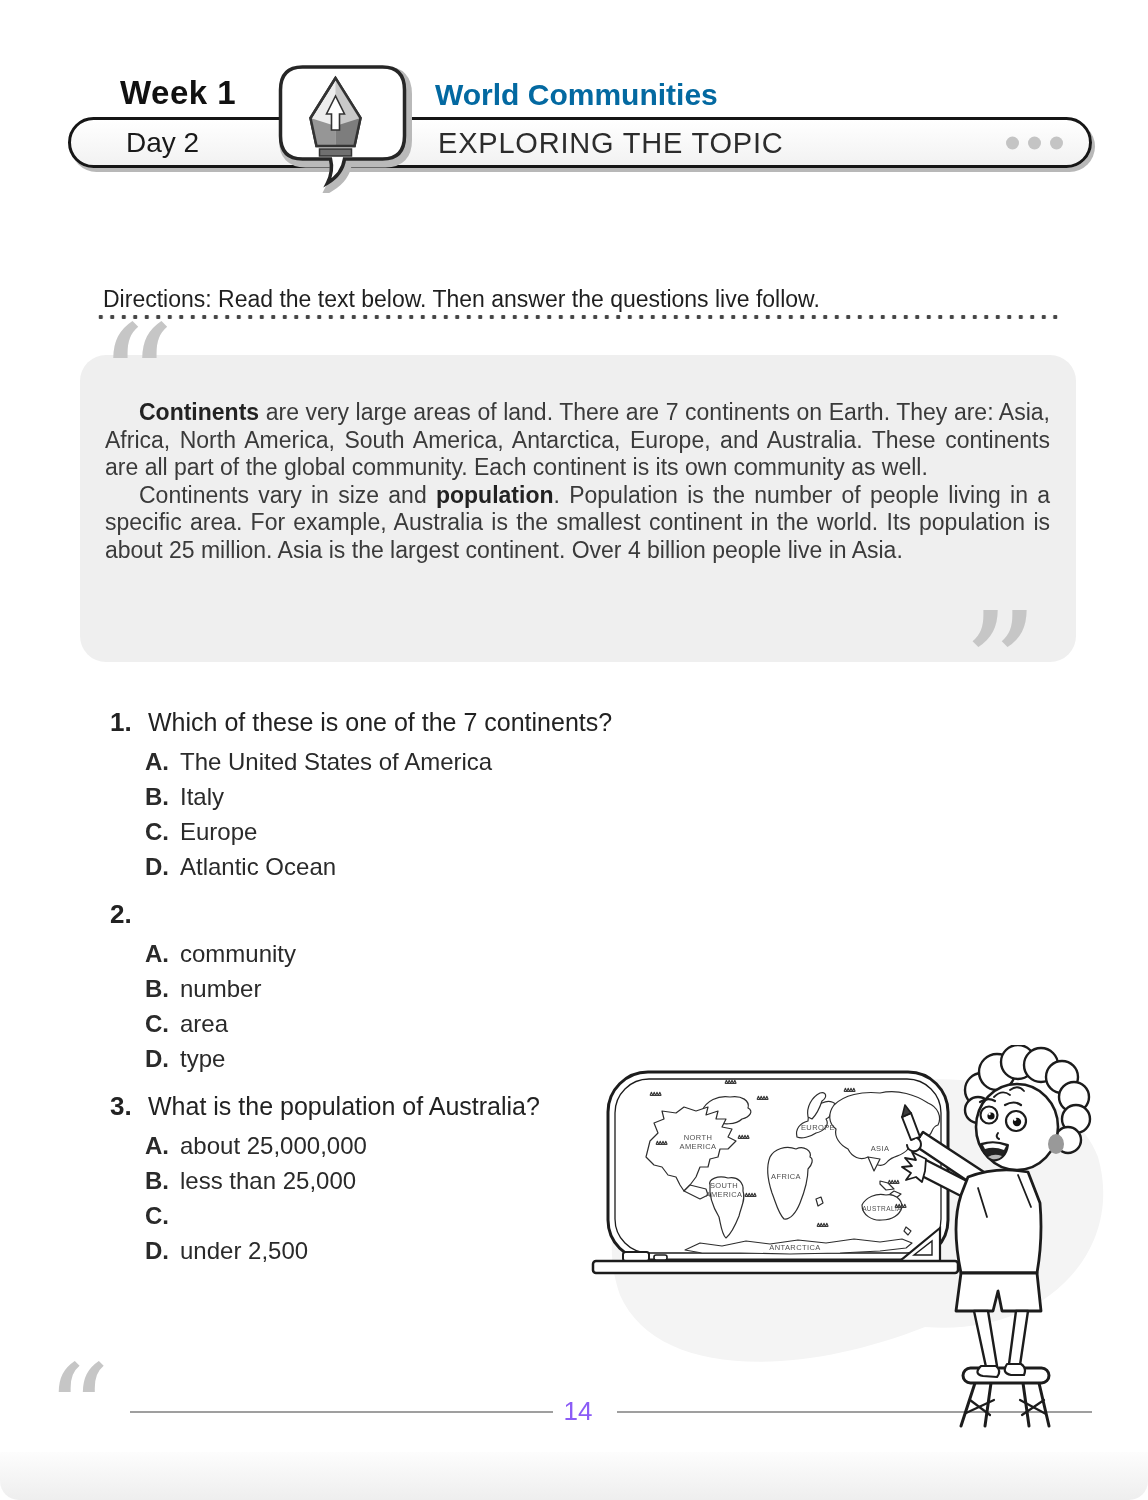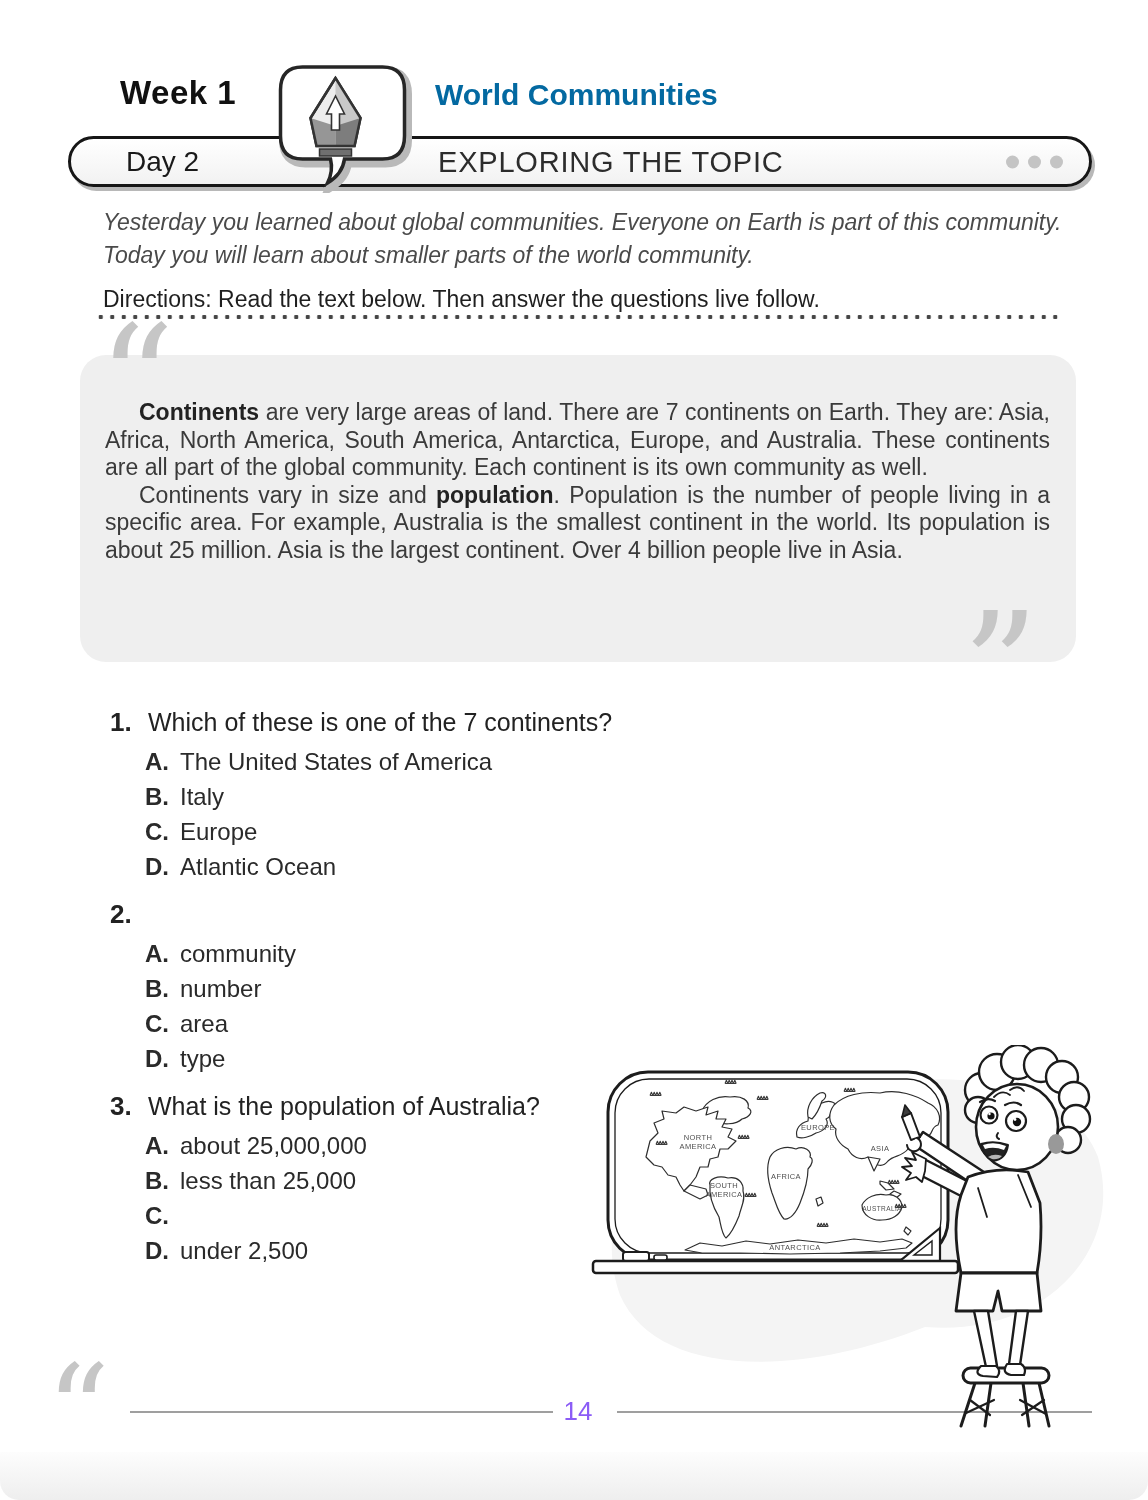--- a/index.html
+++ b/index.html
@@ -2,21 +2,21 @@
 <html><head>
 <meta charset="utf-8">
 <style>
   html,body{margin:0;padding:0;background:#fff;}
   .page{position:relative;width:1148px;height:1500px;background:#ffffff;overflow:hidden;
         font-family:"Liberation Sans","DejaVu Sans",sans-serif;color:#1d1d1d;border-radius:19px;}
 
   
   .week{position:absolute;left:120px;top:74px;font-size:33px;font-weight:800;letter-spacing:.5px;color:#111;}
   .pill{position:absolute;left:68px;top:117px;width:1018px;height:45px;border:3px solid #161616;
-        border-radius:26px;background:linear-gradient(#ffffff,#f2f2f2);box-shadow:3px 4px 0 #b8b8b8;margin-top:19px;}
+        border-radius:26px;background:linear-gradient(#ffffff,#f2f2f2);box-shadow:3px 4px 0 #b8b8b8;}
   .day{position:absolute;left:55px;top:50%;transform:translateY(-50%);font-size:28px;color:#1a1a1a;}
   .subtitle{position:absolute;left:367px;top:50%;transform:translateY(-50%);font-size:29px;
             letter-spacing:.8px;color:#2c2c2c;}
   .dots{position:absolute;right:26px;top:50%;transform:translateY(-50%);display:flex;gap:9px;}
   .dots span{width:13px;height:13px;border-radius:50%;background:#c4c4c4;display:block;}
   .main-title{position:absolute;left:435px;top:78px;font-size:30px;font-weight:700;color:#0369a1;}
   .bubble-wrap{position:absolute;left:268px;top:58px;width:150px;height:135px;z-index:5;}
 
   
   .intro{position:absolute;left:103px;top:206px;width:960px;font-size:23px;line-height:33px;
@@ -89,21 +89,20 @@
         <path d="M65,20 L90,60 L84,88 L65,88 Z" fill="#c9c9c9" stroke="none"></path>
         <path d="M40,60 L46,88 L65,88 L65,68 Z" fill="#969696" stroke="none"></path>
         <path d="M90,60 L84,88 L65,88 L65,68 Z" fill="#7d7d7d" stroke="none"></path>
         <path d="M65,20 L40,60 L46,88 L84,88 L90,60 Z" fill="none" stroke="#333" stroke-width="2.5"></path>
         <path d="M65,38 L56,56 H61 V72 H69 V56 H74 Z" fill="#ffffff" stroke="#333" stroke-width="1.6"></path>
         <rect x="49" y="91" width="32" height="7" fill="#6f6f6f" stroke="#333" stroke-width="1.5"></rect>
       </g>
     </svg>
   </div>
 
-  <div class="intro">Yesterday you learned about global communities. Everyone on Earth is part of this community. Today you will learn about smaller parts of the world community.</div>
   <div class="directions">
     <b>Directions:</b><span> Read the text below. Then answer the questions live follow.</span>
   </div>
   <div class="dotline"></div>
 
   <div class="quote q-open">“</div>
   <div class="passage-box">
     <p><b>Continents</b><span> are very large areas of land. There are 7 continents on Earth. They are: Asia, Africa, North America, South America, Antarctica, Europe, and Australia. These continents are all part of the global community. Each continent is its own community as well.</span></p>
     <p><span>Continents vary in size and </span><b>population</b><span>. Population is the number of people living in a specific area. For example, Australia is the smallest continent in the world. Its population is about 25 million. Asia is the largest continent. Over 4 billion people live in Asia.</span></p>
   </div>

